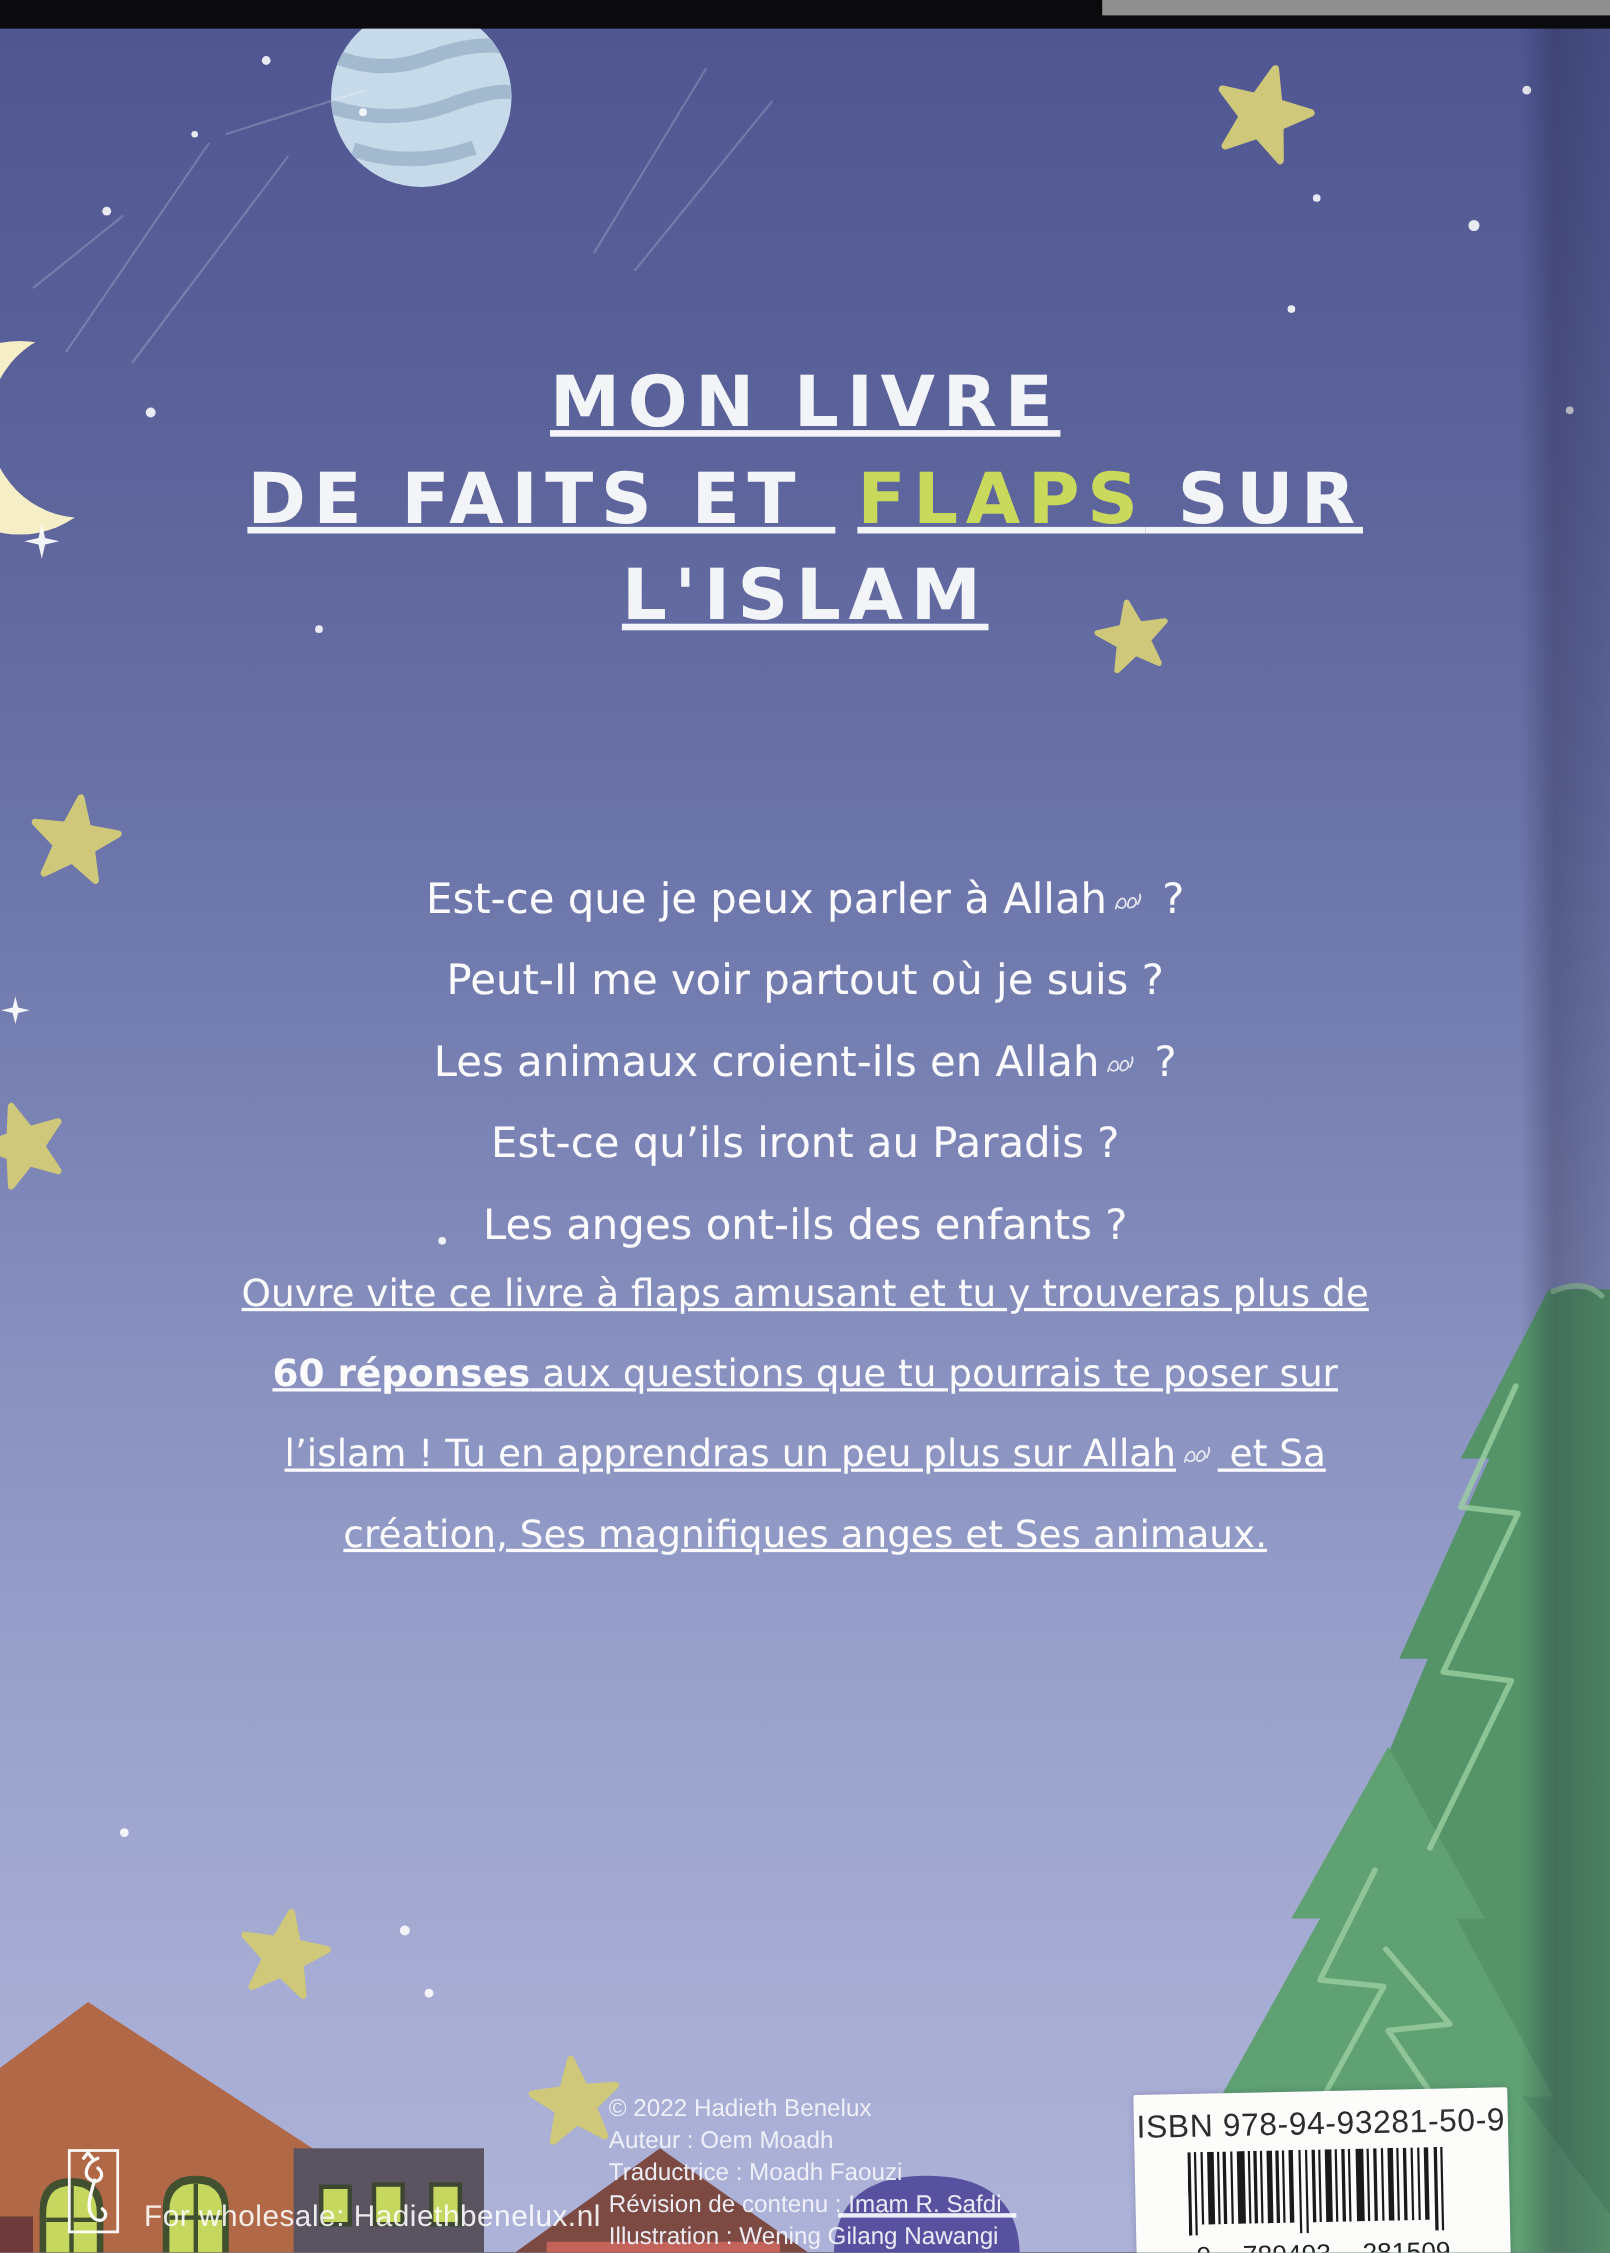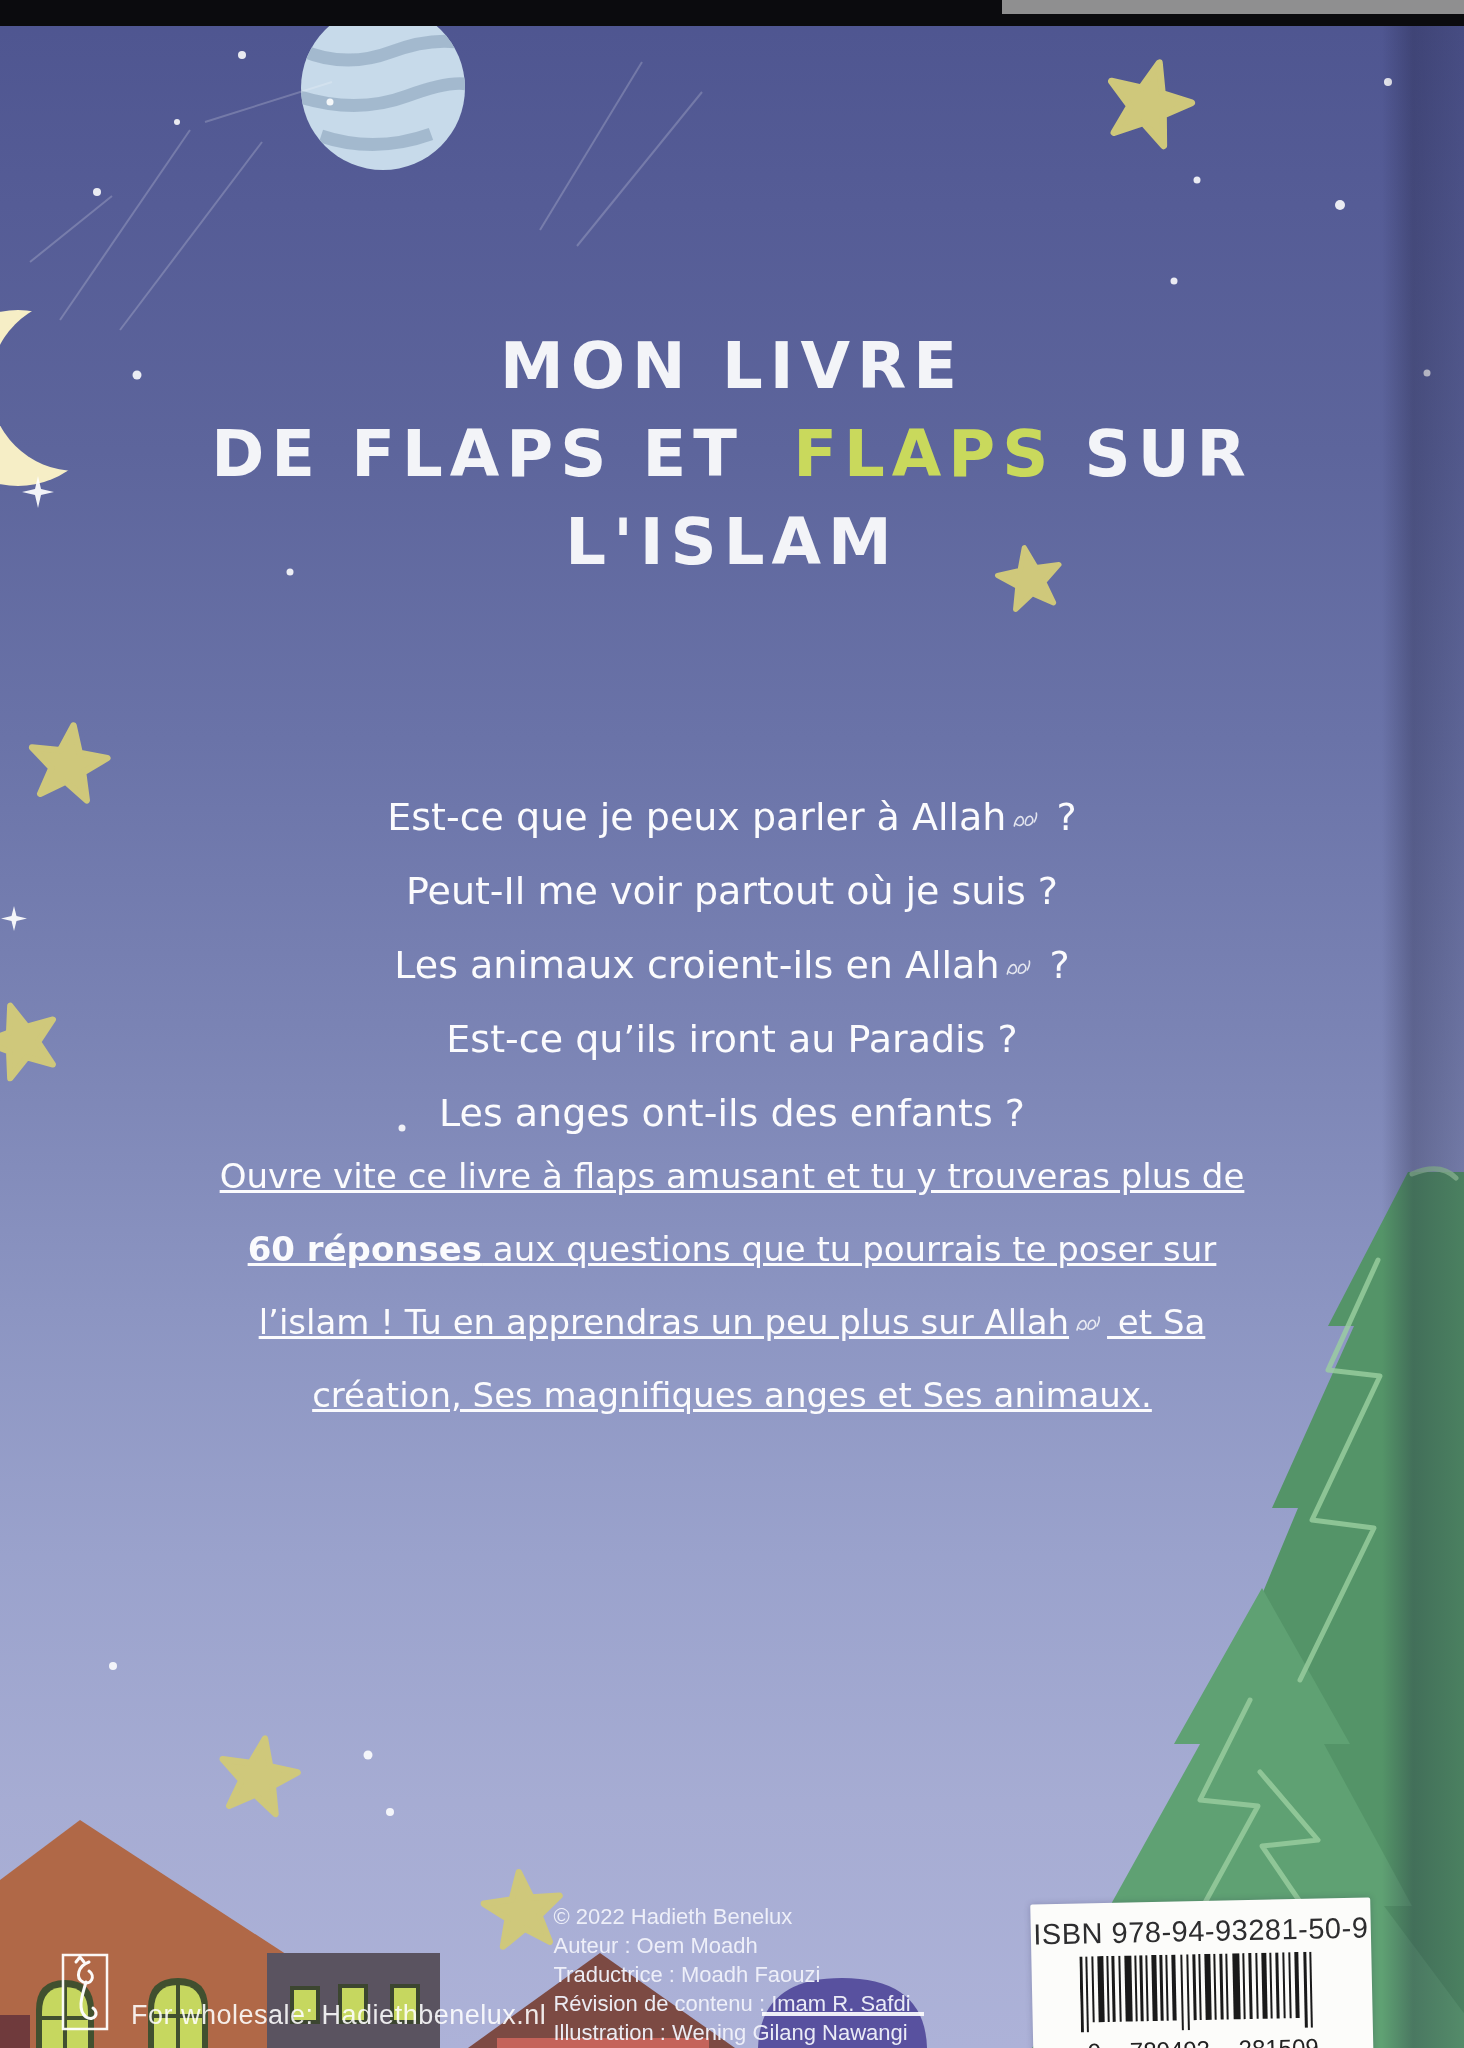--- a/index.html
+++ b/index.html
@@ -9,21 +9,21 @@
     background:linear-gradient(180deg,
       #4e5590 0%, #555c96 10%, #5d659c 22%, #6a73a8 36%,
       #7a83b4 50%, #8c95c2 64%, #9aa2cc 76%, #a6acd3 88%, #adb2d8 100%);
   }
   .abs{position:absolute;}
   .ctr{left:50%;transform:translateX(-50%);}
 
   
   .title-line{
     color:#f3f4f8;font-size:64px;font-weight:bold;letter-spacing:7px;
-    text-align:center;line-height:88px;white-space:nowrap;
+    text-align:center;line-height:88px;white-space:nowrap;text-decoration:underline;
   }
   .hl{color:#c9d95c;margin-left:20px;}
   .q-line{
     color:#fbfbfd;font-size:38px;line-height:74px;text-align:center;white-space:nowrap;
   }
   .para{
     color:#fbfbfd;font-size:34px;line-height:73px;text-align:center;width:1060px;text-decoration:underline;
   }
   .para b{font-weight:bold;}
   .credits{
@@ -180,21 +180,21 @@
       <rect x="392" y="176" width="26" height="36"></rect>
     </g>
     <path d="M600,143 L468,238 L735,238 Z" fill="#7c4a43"></path>
     <rect x="497" y="228" width="212" height="10" fill="#c4635a"></rect>
     <path d="M758,238 Q760,168 842,168 Q925,168 927,238 Z" fill="#58519f"></path>
     <rect x="762" y="202" width="162" height="4" fill="rgba(255,255,255,0.9)"></rect>
     <rect x="0" y="205" width="30" height="33" fill="#6f3a3c"></rect>
   </svg>
 
   <div class="abs ctr title-line" style="top:322px;">MON LIVRE</div>
-  <div class="abs ctr title-line" style="top:410px;"><span>DE FLAPS ET </span><span class="hl">FLAPS</span><span> SUR</span></div>
+  <div class="abs ctr title-line" style="top:410px;"><span>DE FAITS ET </span><span class="hl">FLAPS</span><span> SUR</span></div>
   <div class="abs ctr title-line" style="top:498px;">L'ISLAM</div>
 
   <div class="abs ctr" style="top:780px;">
     <div class="q-line"><span>Est-ce que je peux parler à Allah</span><svg class="allah-sym" width="30" height="24" viewBox="0 0 30 24">
           <g stroke="#fff" fill="none" stroke-width="1.6" opacity="0.8" stroke-linecap="round">
             <path d="M4 18 C6 8 12 6 13 12 C14 17 9 19 6 16"></path>
             <path d="M15 16 C15 9 20 6 22 10 C24 14 20 18 16 17"></path>
             <path d="M24 14 C26 10 27 8 26 5"></path>
           </g>
         </svg><span> ?</span></div>

